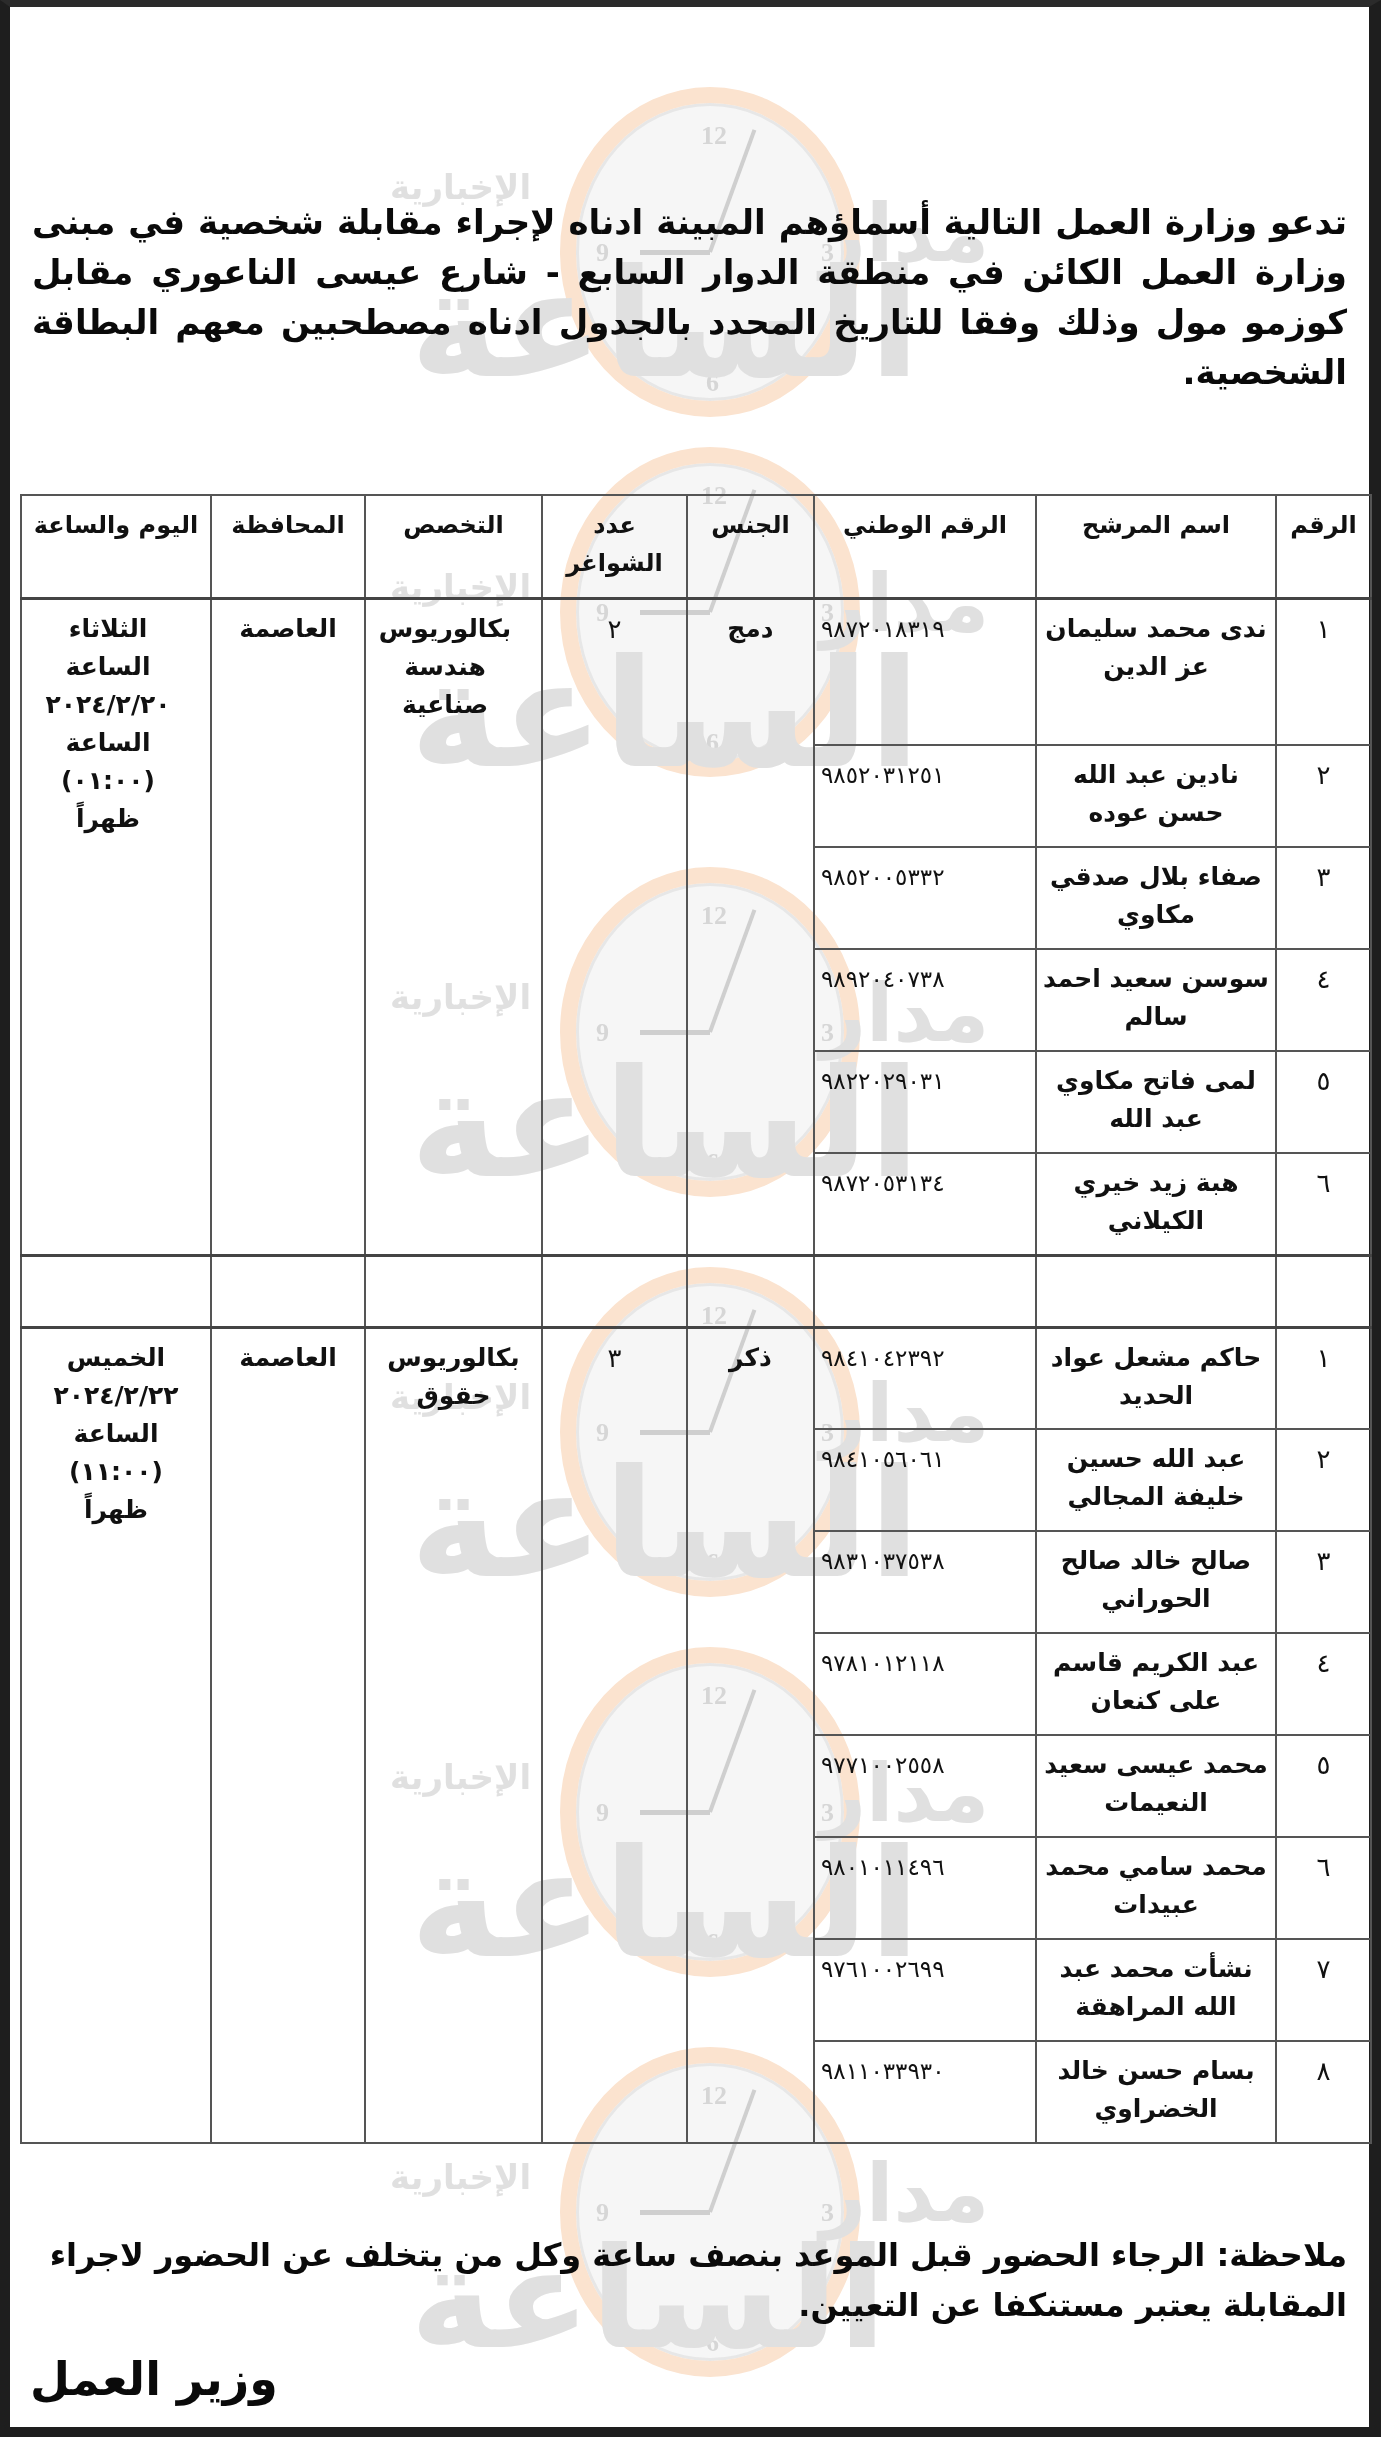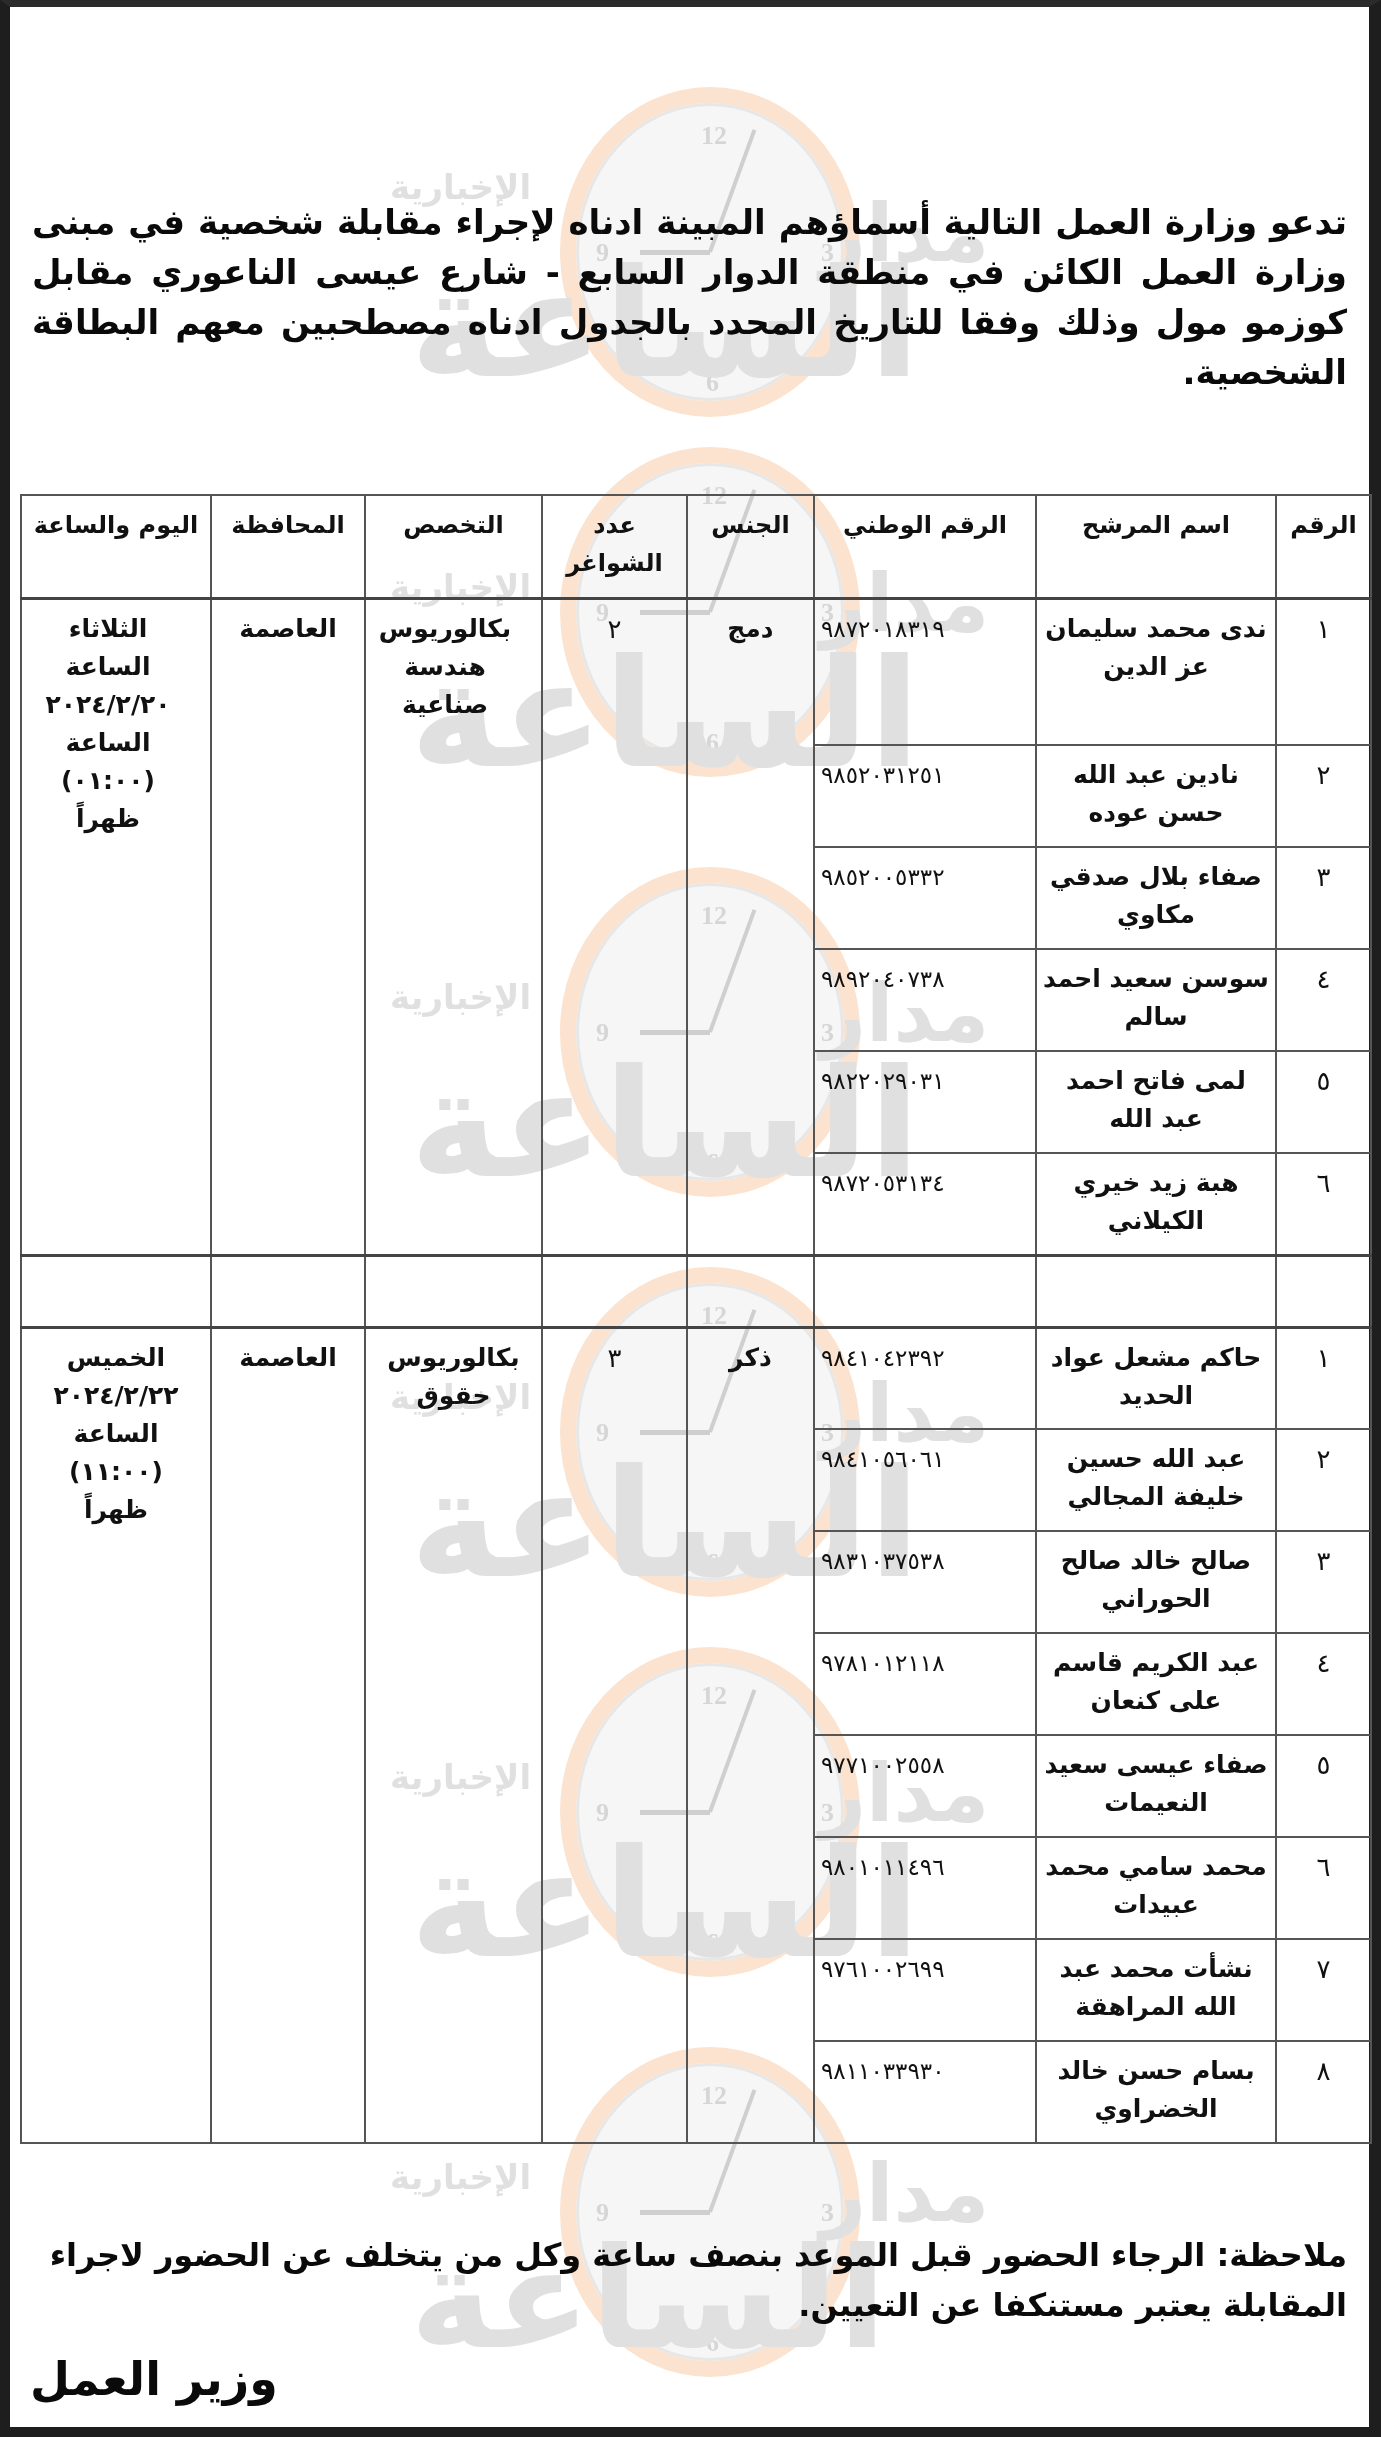--- a/index.html
+++ b/index.html
@@ -211,21 +211,21 @@
           <td>صفاء بلال صدقي مكاوي</td>
           <td class="nid">٩٨٥٢٠٠٥٣٣٢</td>
         </tr>
         <tr style="height:102px;">
           <td class="num">٤</td>
           <td>سوسن سعيد احمد سالم</td>
           <td class="nid">٩٨٩٢٠٤٠٧٣٨</td>
         </tr>
         <tr style="height:102px;">
           <td class="num">٥</td>
-          <td>لمى فاتح احمد عبد الله</td>
+          <td>لمى فاتح مكاوي عبد الله</td>
           <td class="nid">٩٨٢٢٠٢٩٠٣١</td>
         </tr>
         <tr style="height:102px;">
           <td class="num">٦</td>
           <td>هبة زيد خيري الكيلاني</td>
           <td class="nid">٩٨٧٢٠٥٣١٣٤</td>
         </tr>
 
         <tr class="spacer group-start">
           <td></td>
@@ -258,21 +258,21 @@
           <td>صالح خالد صالح الحوراني</td>
           <td class="nid">٩٨٣١٠٣٧٥٣٨</td>
         </tr>
         <tr style="height:102px;">
           <td class="num">٤</td>
           <td>عبد الكريم قاسم على كنعان</td>
           <td class="nid">٩٧٨١٠١٢١١٨</td>
         </tr>
         <tr style="height:102px;">
           <td class="num">٥</td>
-          <td>صفاء عيسى سعيد النعيمات</td>
+          <td>محمد عيسى سعيد النعيمات</td>
           <td class="nid">٩٧٧١٠٠٢٥٥٨</td>
         </tr>
         <tr style="height:102px;">
           <td class="num">٦</td>
           <td>محمد سامي محمد عبيدات</td>
           <td class="nid">٩٨٠١٠١١٤٩٦</td>
         </tr>
         <tr style="height:102px;">
           <td class="num">٧</td>
           <td>نشأت محمد عبد الله المراهقة</td>

